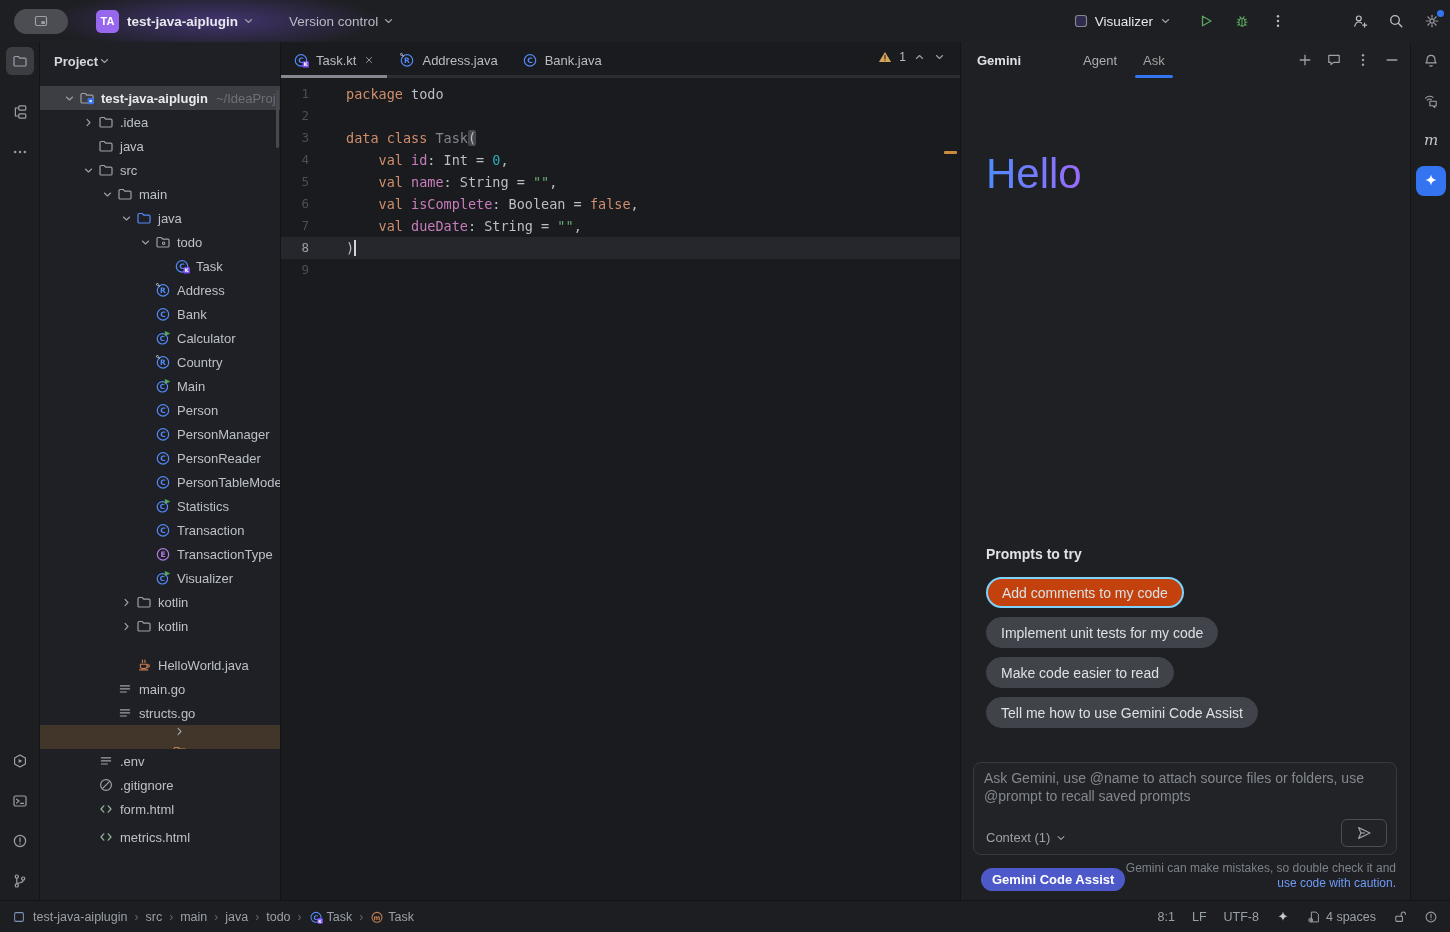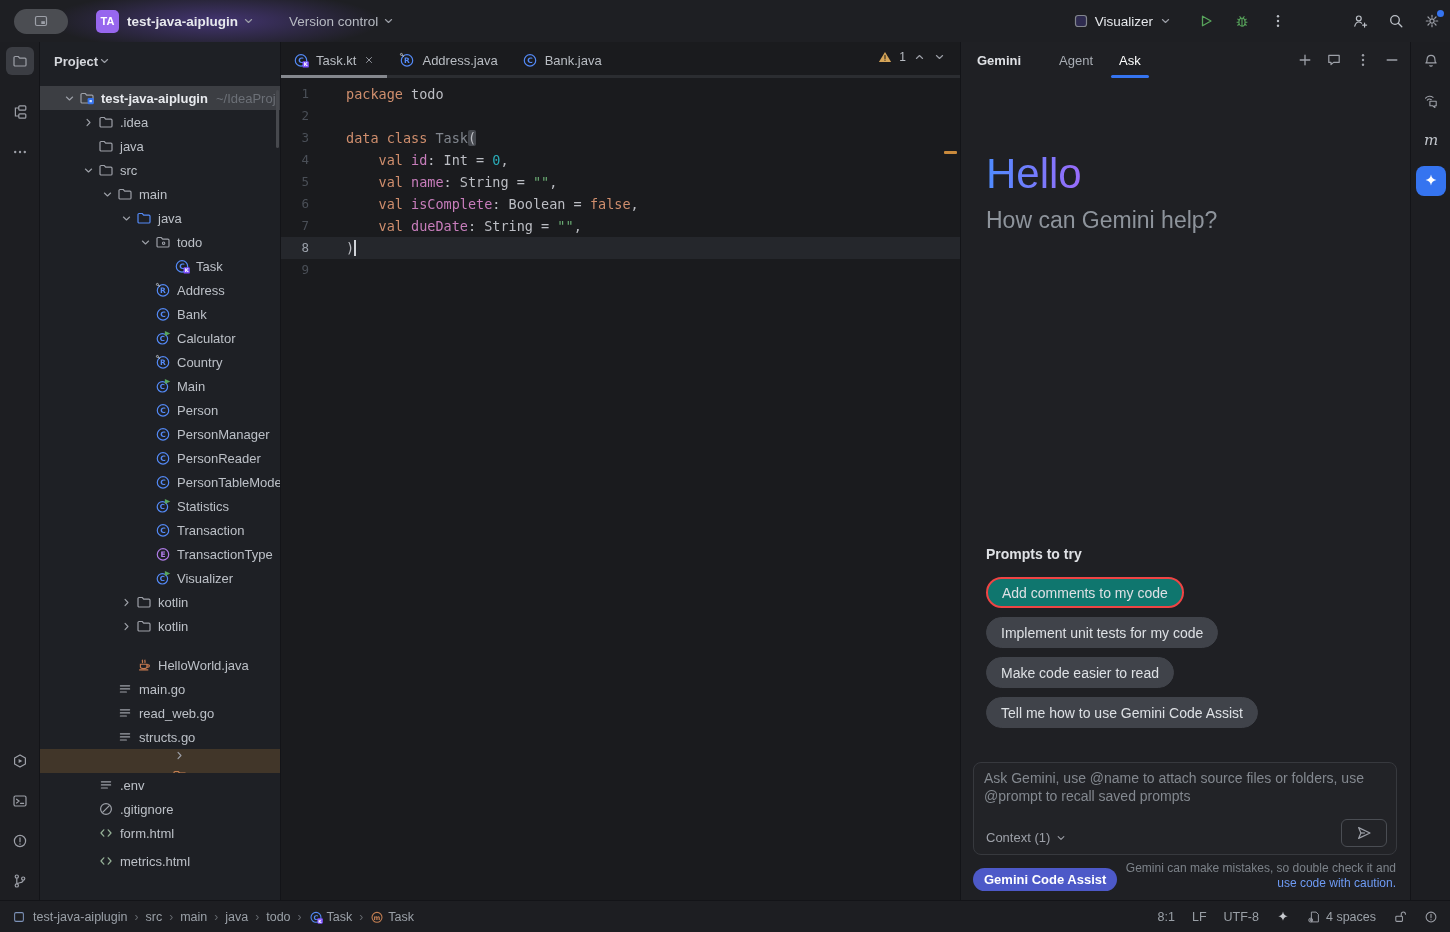--- a/index.html
+++ b/index.html
@@ -56,39 +56,39 @@
   .cline.cur .ln{color:#9ba1ab}
   .lt{padding-left:37px;white-space:pre}
   .c-kw{color:#CF8E6D}.c-fg{color:#BCBEC4}.c-prop{color:#C77DBB}.c-num{color:#2AACB8}.c-str{color:#6AAB73}.c-dim{color:#81868e}
   .match{background:#45484e;border-radius:2px}
   .caret{display:inline-block;width:2px;height:16px;background:#d0d3d8;vertical-align:-3px}
   .inspect{position:absolute;top:8px;right:14px;display:flex;align-items:center;gap:7px;color:#b7bbc1;font-size:12px;font-family:"Liberation Sans",sans-serif}
   .warnstripe{position:absolute;top:109px;right:3px;width:13px;height:3px;background:#C98A3C;border-radius:1px}
   
   .gemini{position:absolute;top:42px;left:960px;width:450px;bottom:32px;background:#1f2024;border-left:1px solid #131418;z-index:3}
   .ghead{position:relative;height:36px;display:flex;align-items:center;padding-left:16px}
-  .gtitle{color:#dfe1e5;font-weight:700;margin-right:32px}
+  .gtitle{color:#dfe1e5;font-weight:700;margin-right:56px}
   .gtab{position:relative;height:36px;display:flex;align-items:center;padding:0 6px;margin-right:14px;color:#a8adb4}
-  .gtab.active{color:#ffffff}
+  .gtab.active{color:#a3a3a3}
   .gtab.active::after{content:"";position:absolute;left:-2px;right:-2px;bottom:0;height:3px;background:#3574F0;border-radius:2px}
   .ghead-ics{position:absolute;right:10px;top:0;height:36px;display:flex;align-items:center;gap:13px}
   .greet{position:absolute;left:25px;top:108px}
   .hello{font-size:42px;font-weight:500;width:fit-content;background:linear-gradient(90deg,#4E8CFF,#9A6BFA);-webkit-background-clip:text;background-clip:text;color:transparent}
   .howcan{margin-top:9px;font-size:23px;color:#8e949c}
   .prompts{position:absolute;left:25px;top:504px}
   .phead{font-size:14px;font-weight:700;color:#dfe1e5}
   .chips{margin-top:15px;display:flex;flex-direction:column;align-items:flex-start;gap:9px}
   .chip{height:31px;display:flex;align-items:center;padding:0 14px;border-radius:16px;background:#40434a;border:1px solid #40434a;color:#dde0e4;font-size:14px}
-  .chip.focus{background:#0f766e;border:2px solid #ef4444}
+  .chip.focus{background:#c2410c;border:2px solid #7dd3fc}
   .inputcard{position:absolute;left:12px;top:720px;width:424px;height:93px;background:#222327;border:1px solid #37393e;border-radius:8px}
   .inputcard textarea{position:absolute;left:10px;right:10px;top:6px;height:44px;background:transparent;border:none;outline:none;resize:none;color:#ced0d6;font-family:"Liberation Sans",sans-serif;font-size:14px;line-height:18px}
   .inputcard textarea::placeholder{color:#83888f}
   .ctxrow{position:absolute;left:12px;bottom:9px;display:flex;align-items:center;gap:5px;color:#9da0a8;font-size:13px}
   .sendbtn{position:absolute;right:9px;bottom:7px;width:46px;height:28px;border:1px solid #4a4d53;border-radius:6px;display:flex;align-items:center;justify-content:center;color:#9da0a8}
-  .gbadge{position:absolute;left:12px;top:826px;padding:4px 11px;border-radius:12px;background:#4D59C8;color:#fff;font-size:13px;font-weight:700}
+  .gbadge{position:absolute;left:20px;top:826px;padding:4px 11px;border-radius:12px;background:#4D59C8;color:#fff;font-size:13px;font-weight:700}
   .disclaimer{position:absolute;right:14px;top:819px;width:290px;text-align:right;font-size:12px;line-height:15px;color:#7c8289}
   .disclaimer .dlink{color:#6E9BF5}
   
   .statusbar{position:absolute;left:0;right:0;bottom:0;height:32px;background:#1d1e22;border-top:1px solid #131418;display:flex;align-items:center;padding:0 12px;color:#9aa0a7;font-size:12.5px;z-index:6}
   .crumbs{display:flex;align-items:center;gap:7px}
   .crumb{display:flex;align-items:center;gap:4px}
   .csep{color:#63676d;font-size:12px}
   .sb-right{margin-left:auto;display:flex;align-items:center;gap:17px}
   .sb-item{display:flex;align-items:center;gap:5px}
   .mini .ic,.mini svg{width:14px;height:14px}
@@ -605,29 +605,20 @@
           </span>
           <span class="lbl">main.go</span>
         </div>
         <div class="trow" style="padding-left: 58px;">
           <span class="chev"></span>
           <span class="ic c-grey ">
             <svg width="16" height="16" viewBox="0 0 16 16">
               <path d="M3.4 4.8h9.2M3.4 7.9h9.2M3.4 11h6" fill="none" stroke="currentColor" stroke-width="1.2" stroke-linecap="round"></path>
             </svg>
           </span>
-          <span class="lbl">read_web.go</span>
-        </div>
-        <div class="trow" style="padding-left: 58px;">
-          <span class="chev"></span>
-          <span class="ic c-grey ">
-            <svg width="16" height="16" viewBox="0 0 16 16">
-              <path d="M3.4 4.8h9.2M3.4 7.9h9.2M3.4 11h6" fill="none" stroke="currentColor" stroke-width="1.2" stroke-linecap="round"></path>
-            </svg>
-          </span>
           <span class="lbl">structs.go</span>
         </div>
         <div class="trow hl-orange" style="padding-left: 39px; flex-direction: column;">
           <span class="chev">
             <svg width="13" height="13" viewBox="0 0 16 16">
               <path d="M6.2 4.2 9.8 8l-3.6 3.8" fill="none" stroke="currentColor" stroke-width="1.4" stroke-linecap="round" stroke-linejoin="round"></path>
             </svg>
           </span>
           <span class="ic c-orange ">
             <svg width="16" height="16" viewBox="0 0 16 16">
@@ -811,21 +802,20 @@
           </span>
         <span class="ic">
             <svg width="16" height="16" viewBox="0 0 16 16">
               <path d="M3.2 8h9.6" stroke="currentColor" stroke-width="1.4" stroke-linecap="round"></path>
             </svg>
           </span>
       </div>
     </div>
     <div class="greet">
       <div class="hello">Hello</div>
-      <div class="howcan">How can Gemini help?</div>
     </div>
     <div class="prompts">
       <div class="phead">Prompts to try</div>
       <div class="chips" id="chips">
           <div class="chip focus">Add comments to my code</div>
           <div class="chip">Implement unit tests for my code</div>
           <div class="chip">Make code easier to read</div>
           <div class="chip">Tell me how to use Gemini Code Assist</div>
         </div>
     </div>

